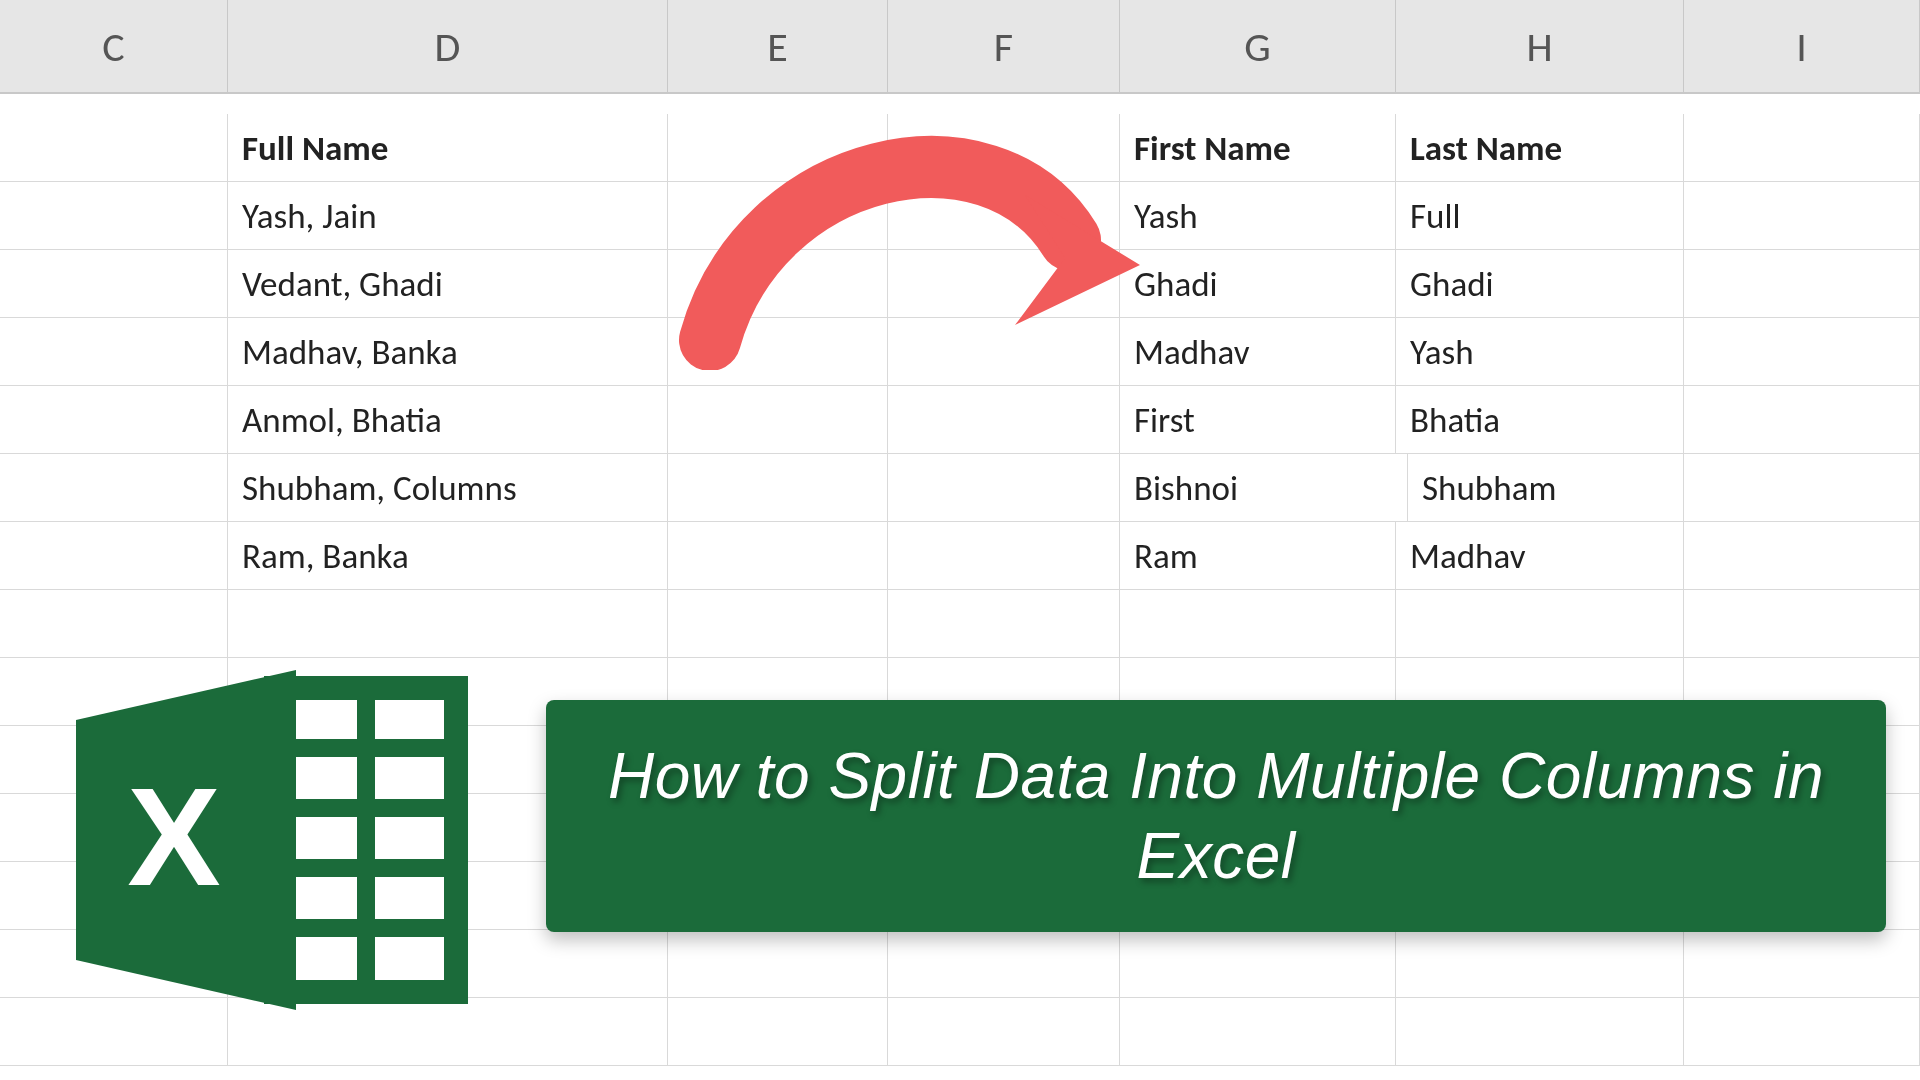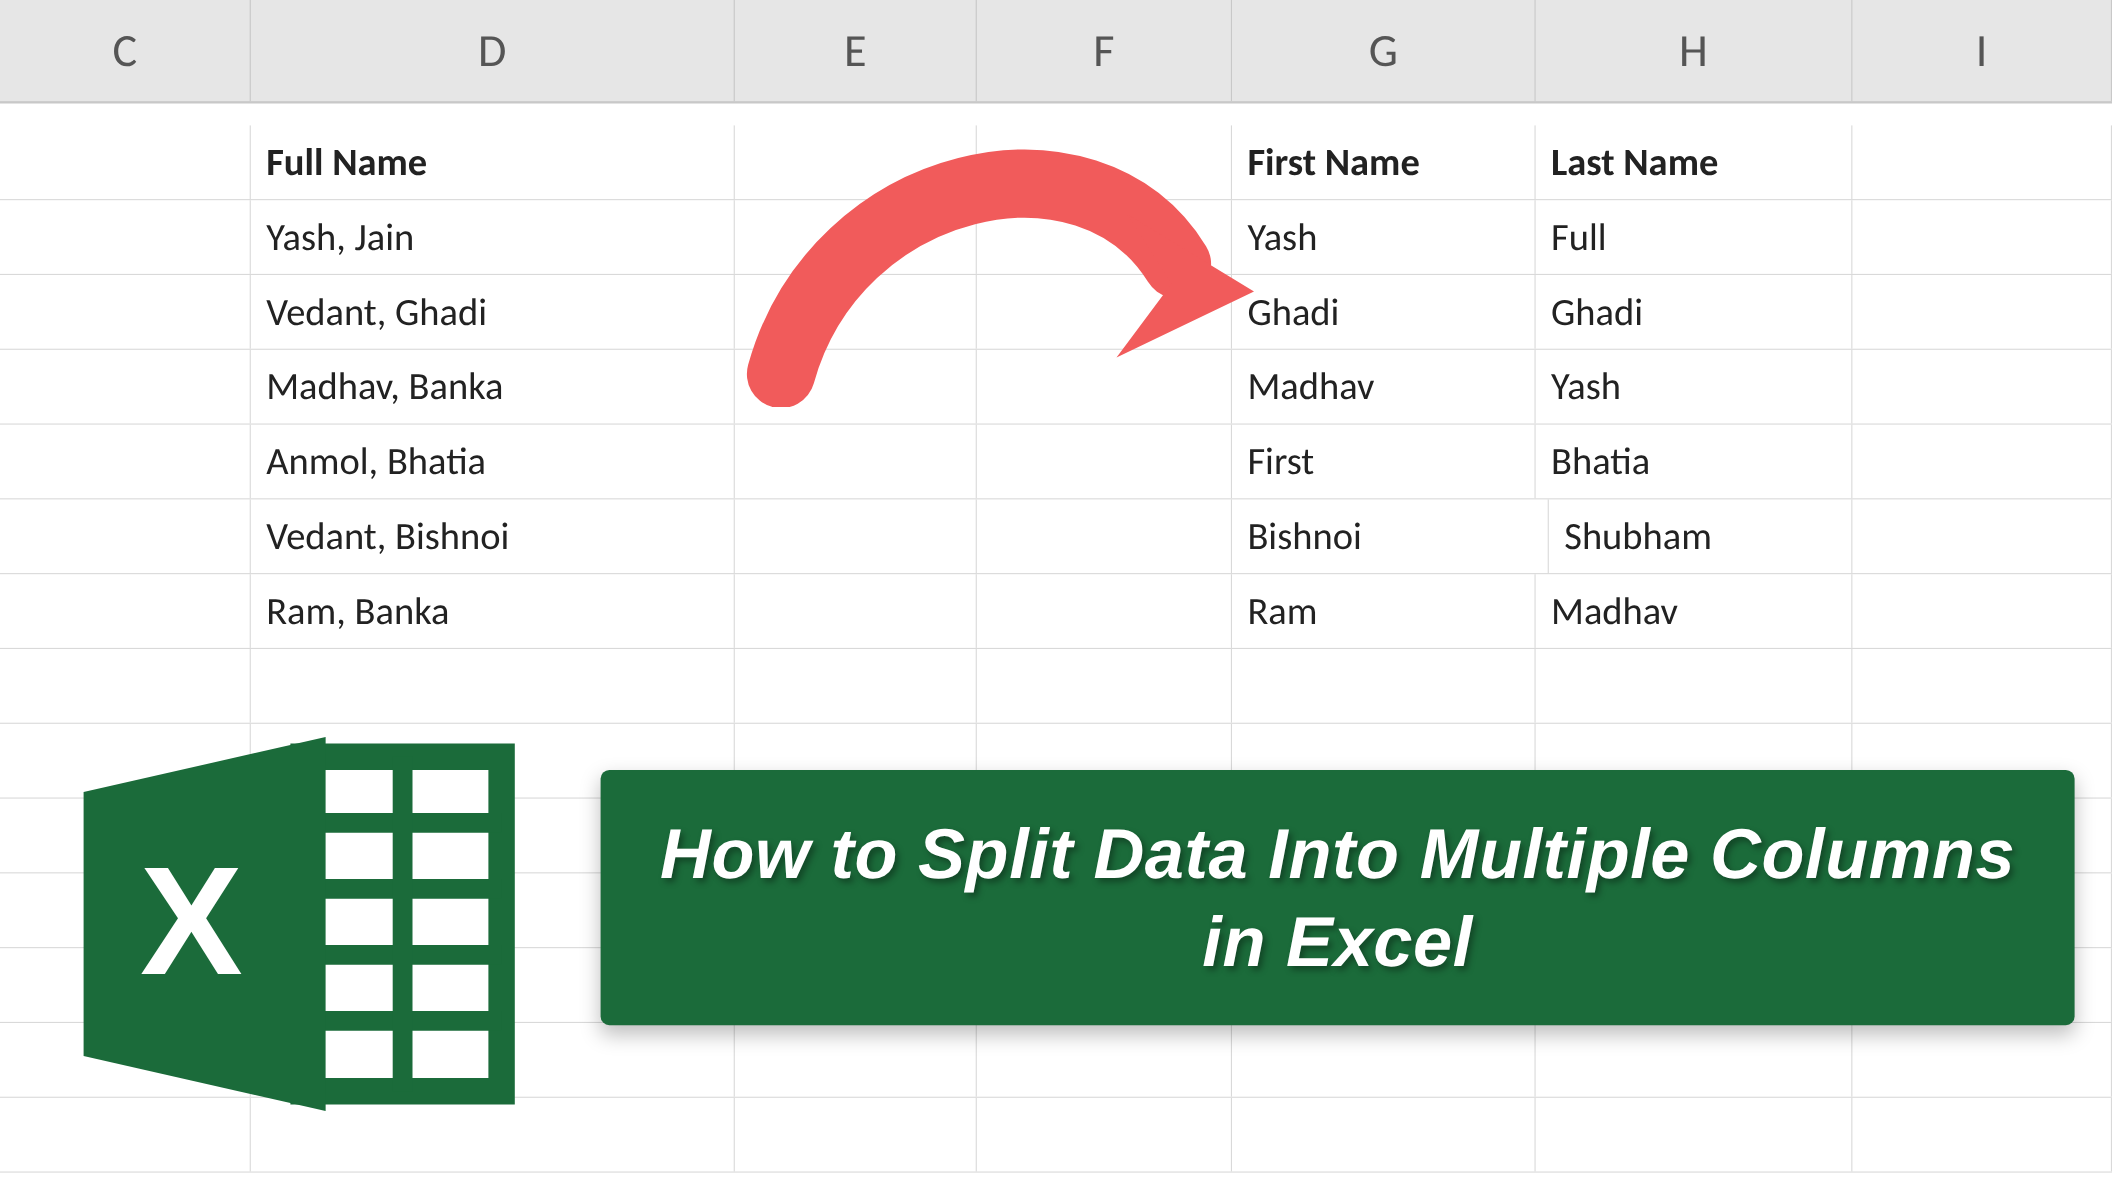--- a/index.html
+++ b/index.html
@@ -81,21 +81,21 @@
     display: flex;
     align-items: center;
     justify-content: center;
     text-align: center;
     padding: 20px 40px;
     box-shadow: 0 8px 18px rgba(0,0,0,0.25);
   }
   .banner-text {
     color: #ffffff;
     font-style: italic;
-    font-weight: 700;
+    font-weight: 400;
     font-size: 64px;
     line-height: 1.25;
     text-shadow: 3px 4px 6px rgba(0,0,0,0.35);
     font-family: "Segoe UI", Arial, sans-serif;
     letter-spacing: 0.5px;
   }
 
   
   .excel-icon {
     position: absolute;
@@ -162,21 +162,21 @@
       <div class="cell w-c"></div>
       <div class="cell w-d">Anmol, Bhatia</div>
       <div class="cell w-e"></div>
       <div class="cell w-f"></div>
       <div class="cell w-g">First</div>
       <div class="cell w-h">Bhatia</div>
       <div class="cell w-i"></div>
     </div>
     <div class="row">
       <div class="cell w-c"></div>
-      <div class="cell w-d">Vedant, Bishnoi</div>
+      <div class="cell w-d">Shubham, Columns</div>
       <div class="cell w-e"></div>
       <div class="cell w-f"></div>
       <div class="cell w-h">Bishnoi</div>
       <div class="cell w-g">Shubham</div>
       <div class="cell w-i"></div>
     </div>
     <div class="row">
       <div class="cell w-c"></div>
       <div class="cell w-d">Ram, Banka</div>
       <div class="cell w-e"></div>

